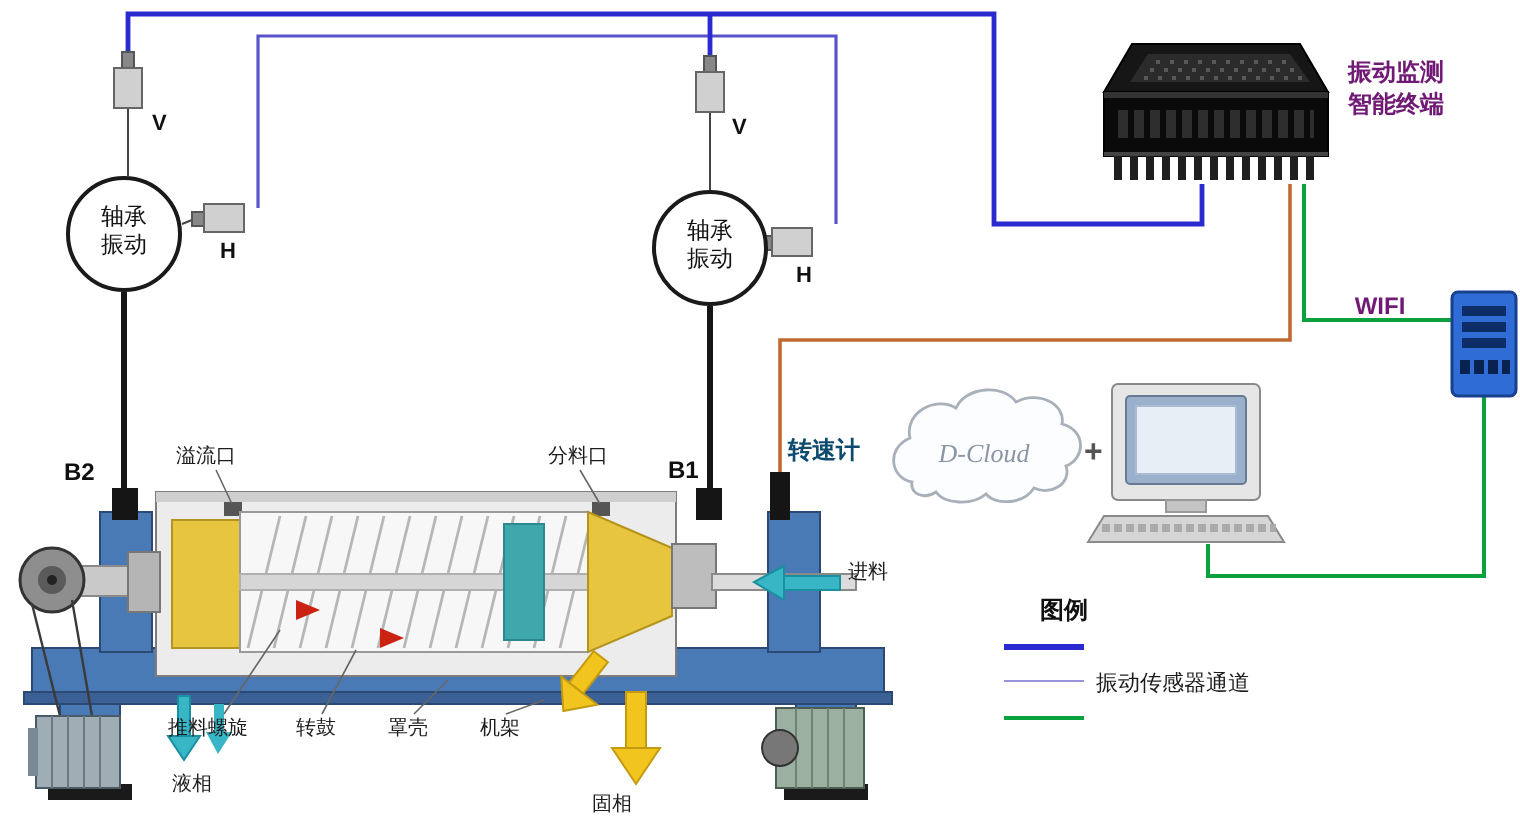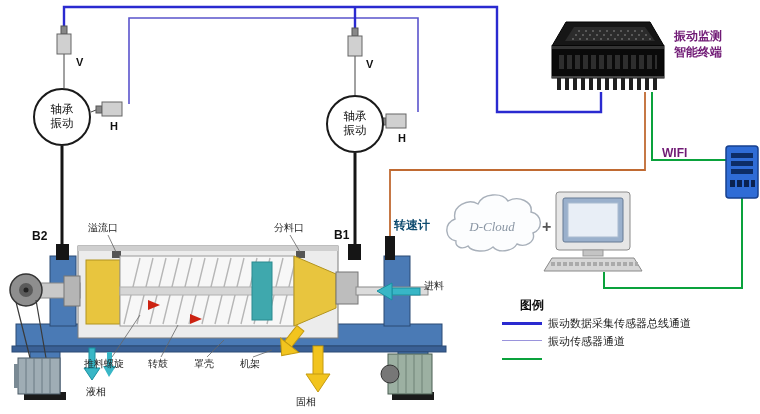--- a/index.html
+++ b/index.html
@@ -192,28 +192,27 @@
 <div class="abs small" style="left:148px;top:357px;">转鼓</div>
 <div class="abs small" style="left:194px;top:357px;">罩壳</div>
 <div class="abs small" style="left:240px;top:357px;">机架</div>
 <div class="abs small" style="left:86px;top:385px;">液相</div>
 <div class="abs small" style="left:296px;top:395px;">固相</div>
 <div class="abs small" style="left:424px;top:279px;">进料</div>
 
 <div class="abs devlabel" style="left:674px;top:28px;">振动监测</div>
 <div class="abs devlabel" style="left:674px;top:44px;">智能终端</div>
 
-<div class="abs devlabel" style="left:662px;top:146px;width:56px;">WIFI</div>
+<div class="abs devlabel" style="left:662px;top:146px;width:56px;text-align:center;">WIFI</div>
 
 <div class="abs cloudtxt" style="left:460px;top:219px;width:64px;">D-Cloud</div>
 <div class="abs" style="left:542px;top:218px;font-size:16px;font-weight:bold;color:#555;">+</div>
 
 <div class="abs legend-title" style="left:502px;top:297px;margin-left:18px;">图例</div>
 
 <div class="abs" style="left:502px;top:322px;width:40px;border-top:3px solid #2a2ad0;"></div>
-<div class="abs legend-label" style="left:548px;top:316px;">振动数据采集传感器总线通道</div>
 
 <div class="abs" style="left:502px;top:340px;width:40px;border-top:1.5px solid #9a94dc;"></div>
 <div class="abs legend-label" style="left:548px;top:334px;">振动传感器通道</div>
 
 <div class="abs" style="left:502px;top:358px;width:40px;border-top:2.5px solid #0aa23c;"></div>
 
 </div>
 
 </body></html>

